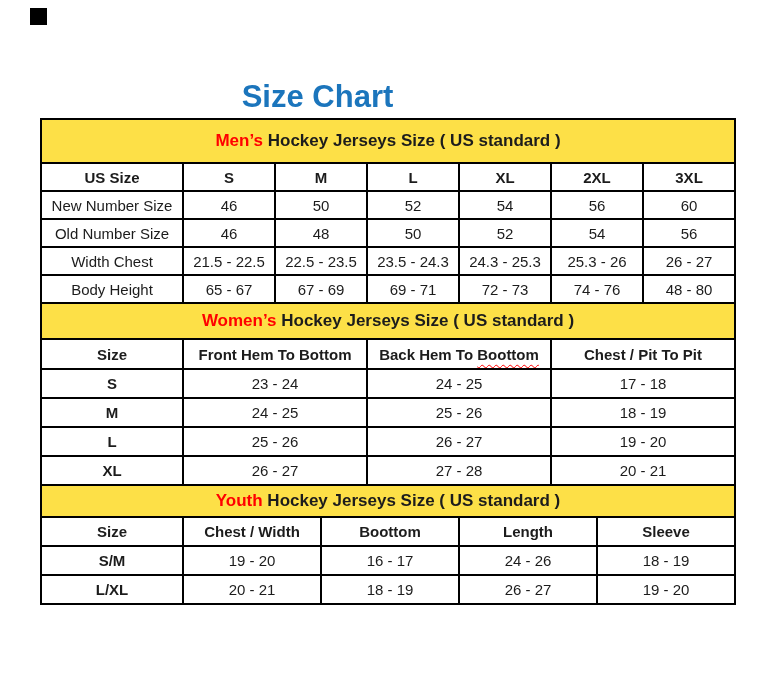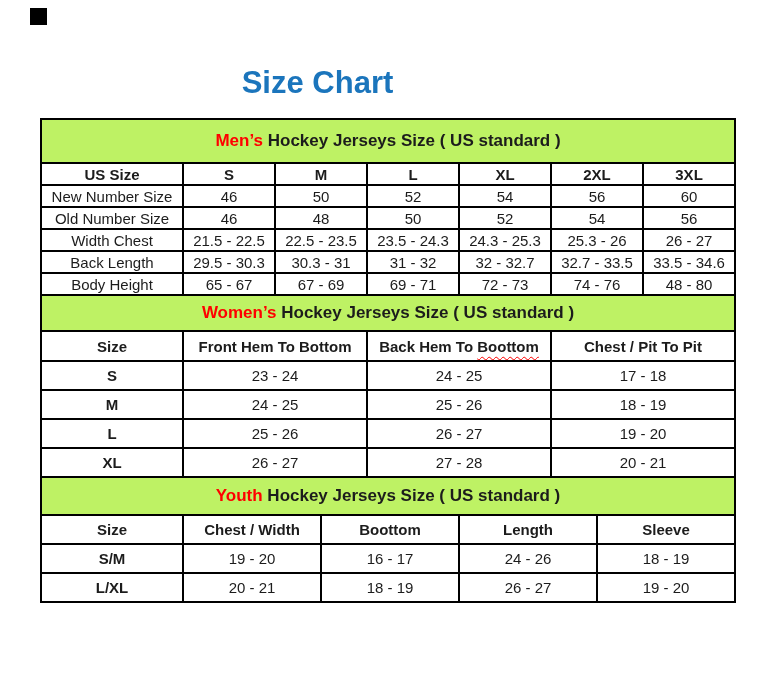--- a/index.html
+++ b/index.html
@@ -9,21 +9,21 @@
     position: relative;
     overflow: hidden;
     font-family: "Liberation Sans", sans-serif;
     color: #1c1c1c;
   }
   .corner-marker {
     position: absolute; left: 30px; top: 8px;
     width: 17px; height: 17px; background: #000000;
   }
   .page-title {
-    position: absolute; top: 62px; left: 0;
+    position: absolute; top: 76px; left: 0;
     width: 635px; text-align: center;
     font-size: 31px; line-height: 42px; font-weight: bold;
     color: #1b75bc;
   }
   .chart-stack { position: absolute; left: 40px; top: 118px; width: 694px; }
   table.size-table {
     border-collapse: collapse;
     table-layout: fixed;
     width: 694px;
   }
@@ -31,34 +31,34 @@
   .size-table td {
     border: 2px solid #000000;
     text-align: center;
     vertical-align: middle;
     font-size: 15px;
     padding: 0 2px;
     overflow: hidden;
     white-space: nowrap;
   }
   tr.band td {
-    background: #bef264;
+    background: #fde047;
     font-weight: bold;
     font-size: 17px;
   }
   tr.band .red { color: #ff0000; }
   tr.head td { font-weight: bold; }
   td.lbl-bold { font-weight: bold; }
-  .mens tr { height: 22px; }
+  .mens tr { height: 28px; }
   .mens tr.band { height: 44px; }
   .womens tr { height: 29px; }
   .womens tr.head { height: 30px; }
   .womens tr.band { height: 36px; }
   .youth tr { height: 29px; }
-  .youth tr.band { height: 38px; }
+  .youth tr.band { height: 32px; }
   .squiggle {
     text-decoration-line: underline;
     text-decoration-style: wavy;
     text-decoration-color: #ff0000;
     text-decoration-thickness: 1px;
     text-underline-offset: 4px;
     text-align: center;
   }
 </style>
 </head>
@@ -112,29 +112,20 @@
       <td>56</td>
     </tr>
     <tr>
       <td>Width Chest</td>
       <td>21.5 - 22.5</td>
       <td>22.5 - 23.5</td>
       <td>23.5 - 24.3</td>
       <td>24.3 - 25.3</td>
       <td>25.3 - 26</td>
       <td>26 - 27</td>
-    </tr>
-    <tr>
-      <td>Back Length</td>
-      <td>29.5 - 30.3</td>
-      <td>30.3 - 31</td>
-      <td>31 - 32</td>
-      <td>32 - 32.7</td>
-      <td>32.7 - 33.5</td>
-      <td>33.5 - 34.6</td>
     </tr>
     <tr>
       <td>Body Height</td>
       <td>65 - 67</td>
       <td>67 - 69</td>
       <td>69 - 71</td>
       <td>72 - 73</td>
       <td>74 - 76</td>
       <td>48 - 80</td>
     </tr>

